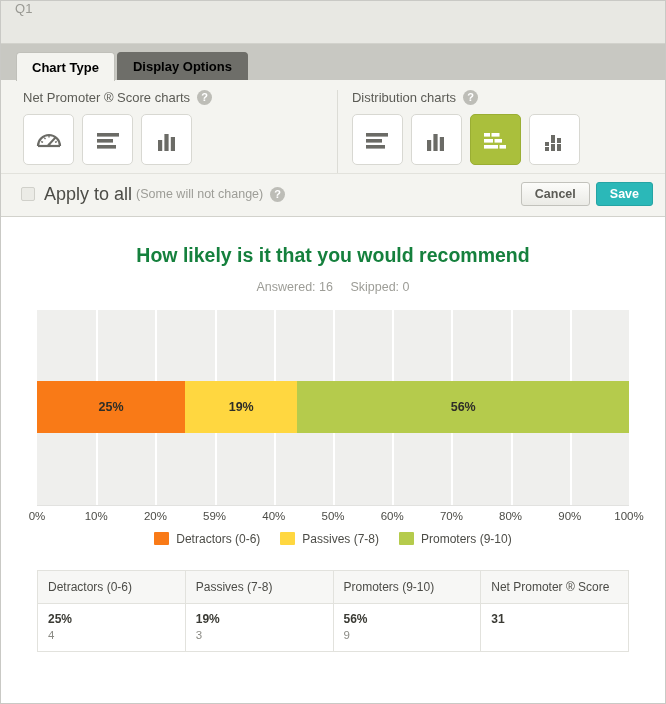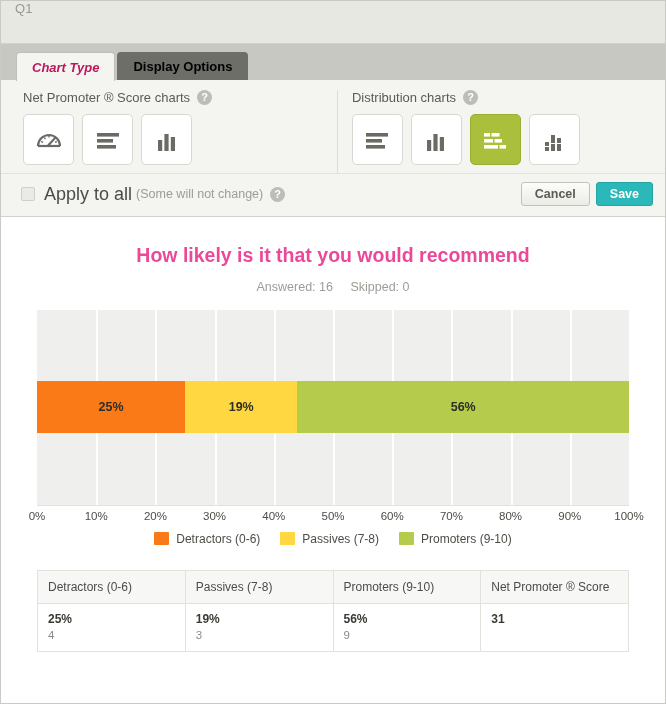--- a/index.html
+++ b/index.html
@@ -42,28 +42,27 @@
     padding: 0 15px;
     display: flex; align-items: center;
     font-size: 13px; font-weight: bold;
     border-radius: 4px 4px 0 0;
     cursor: pointer;
     margin-right: 2px;
     user-select: none;
   }
   .tab.active {
     background: #f4f4f0;
-    color: #be185d;
+    color: #000000;
     border: 1px solid #c0c0ba;
     border-bottom: none;
     position: relative;
     z-index: 3;
     margin-bottom: -1px;
     height: 29px;
-    font-style: italic;
   }
   .tab.inactive {
     background: #6e6e69;
     color: #000000;
     border: 1px solid #6e6e69;
     border-bottom: none;
   }
 
   
   .panel {
@@ -144,21 +143,21 @@
     background: #2bb8b8;
     border: 1px solid #25a4a4;
     color: #ffffff;
   }
 
   
   .body { padding: 18px 0 0 0; background: #ffffff; }
   .chart-title {
     text-align: center;
     font-size: 19.5px; font-weight: bold;
-    color: #ec4899; line-height: 1.32;
+    color: #15803d; line-height: 1.32;
     padding: 8px 62px 0 62px;
   }
   .chart-sub {
     text-align: center;
     font-size: 12.5px; color: #9d9d97;
     margin-top: 11px;
   }
   .chart-sub span { margin: 0 7px; }
 
   .plotwrap { padding: 16px 36px 0 36px; }
@@ -389,21 +388,21 @@
             </div>
             <div class="seg" style="width: 56%; background: rgb(181, 203, 76);">
               <span>56%</span>
             </div>
           </div>
       </div>
       <div class="ticks" id="ticks">
           <div class="tick" style="left: 0%;">0%</div>
           <div class="tick" style="left: 10%;">10%</div>
           <div class="tick" style="left: 20%;">20%</div>
-          <div class="tick" style="left: 30%;">30%</div>
+          <div class="tick" style="left: 30%;">59%</div>
           <div class="tick" style="left: 40%;">40%</div>
           <div class="tick" style="left: 50%;">50%</div>
           <div class="tick" style="left: 60%;">60%</div>
           <div class="tick" style="left: 70%;">70%</div>
           <div class="tick" style="left: 80%;">80%</div>
           <div class="tick" style="left: 90%;">90%</div>
           <div class="tick" style="left: 100%;">100%</div>
         </div>
       <div class="legend" id="legend">
           <div class="lg">

